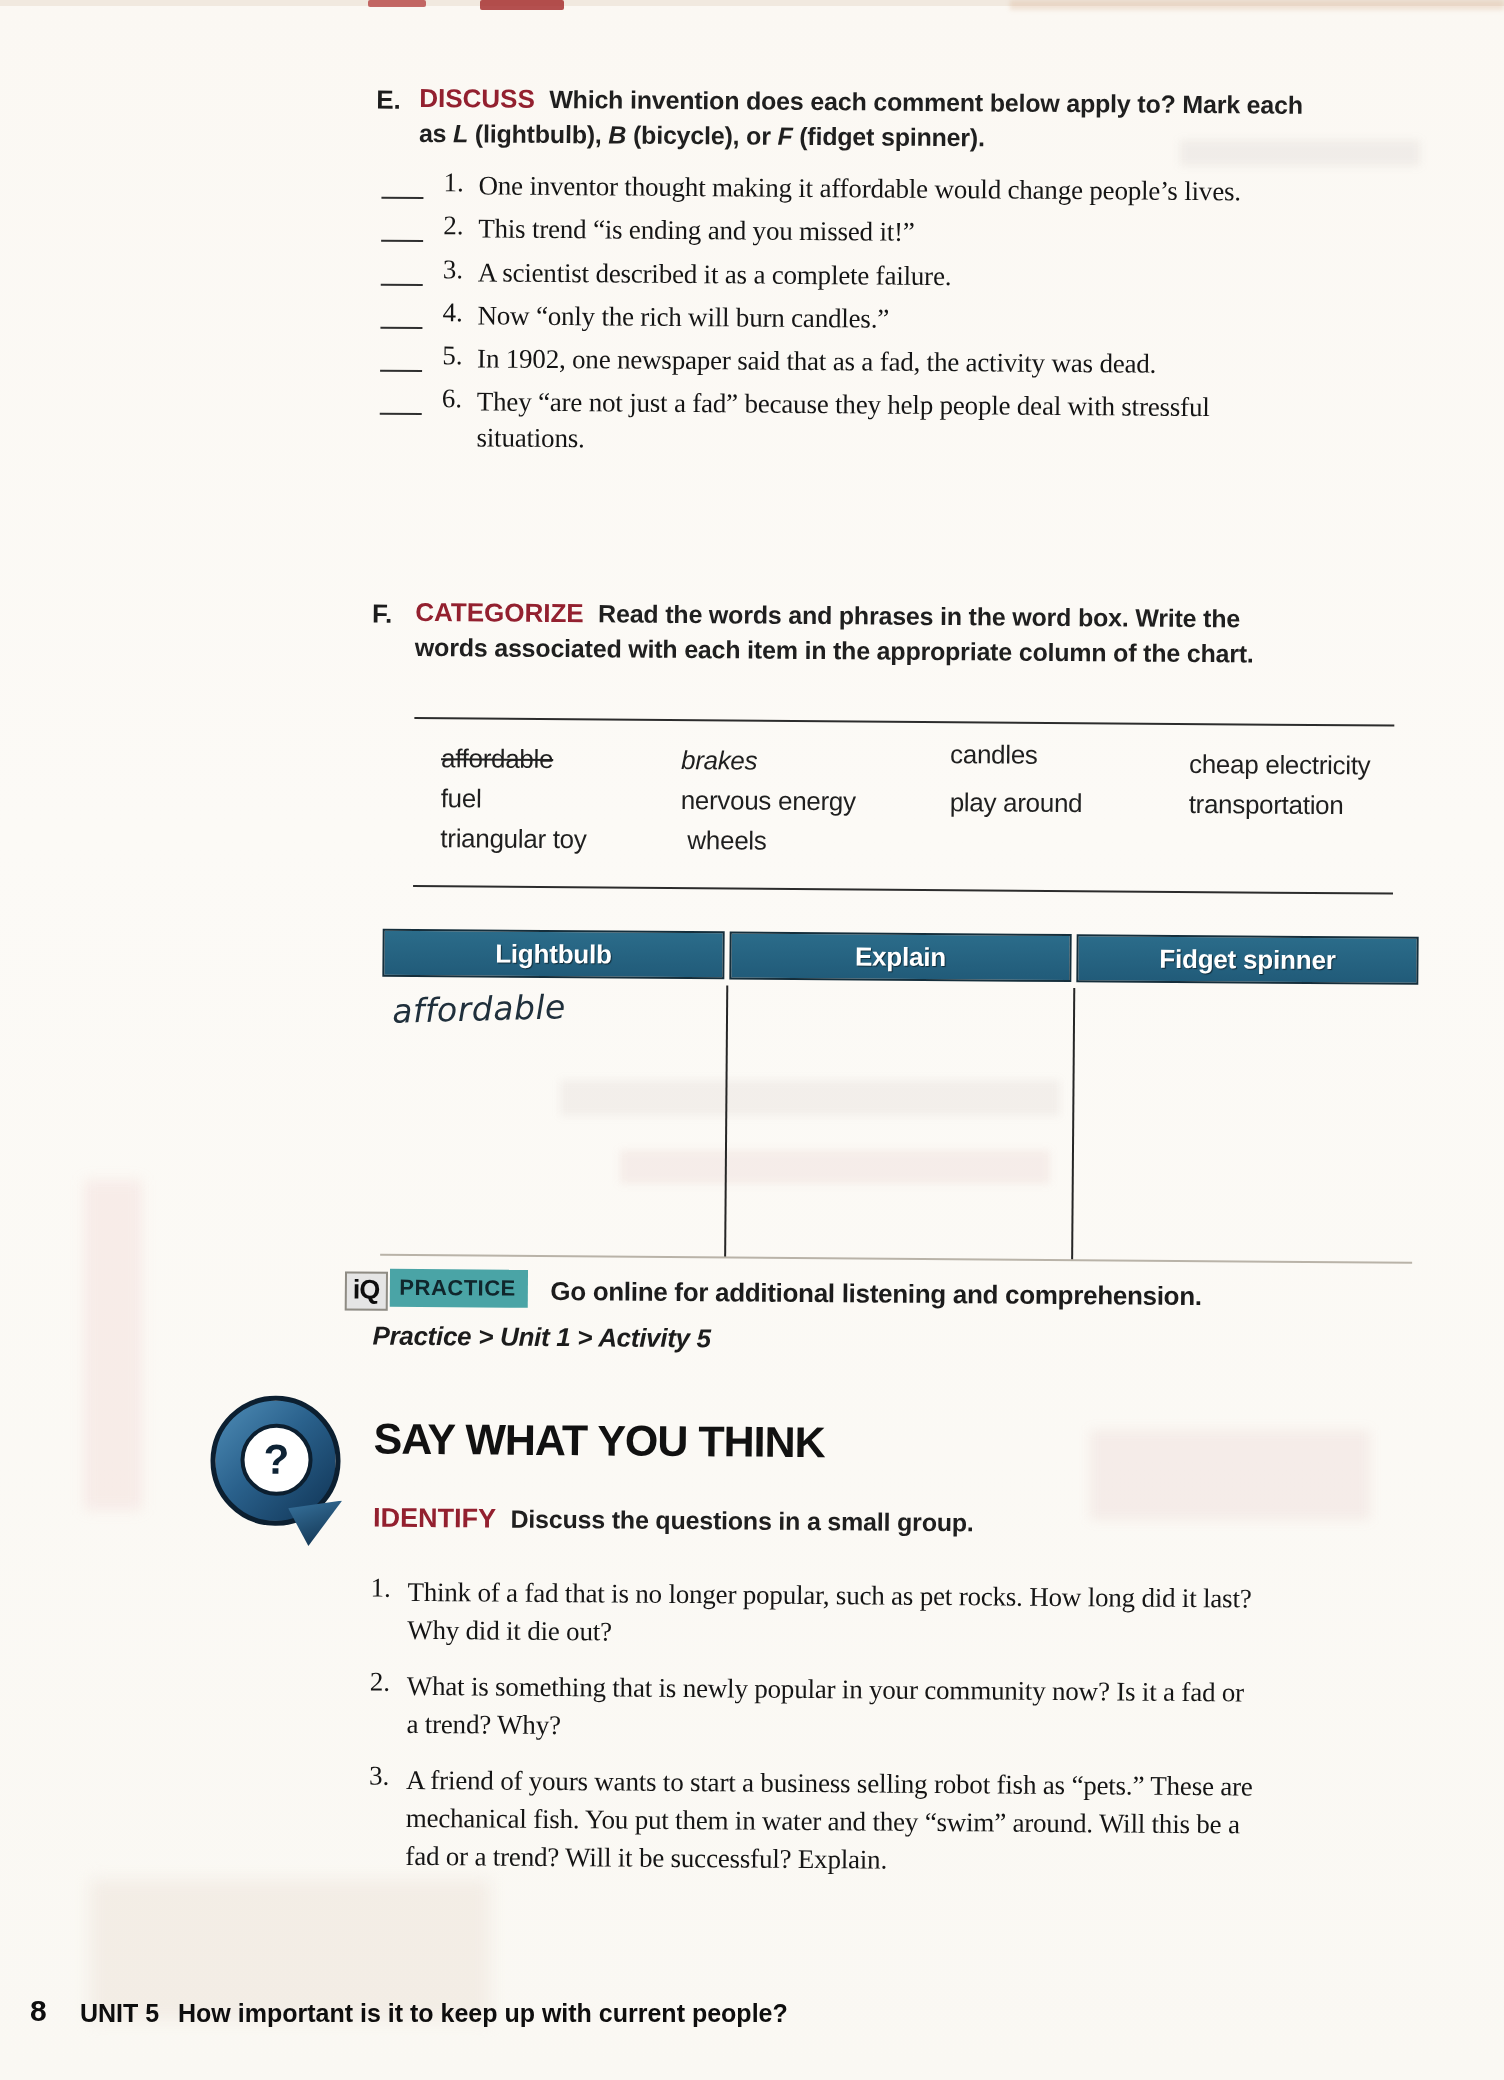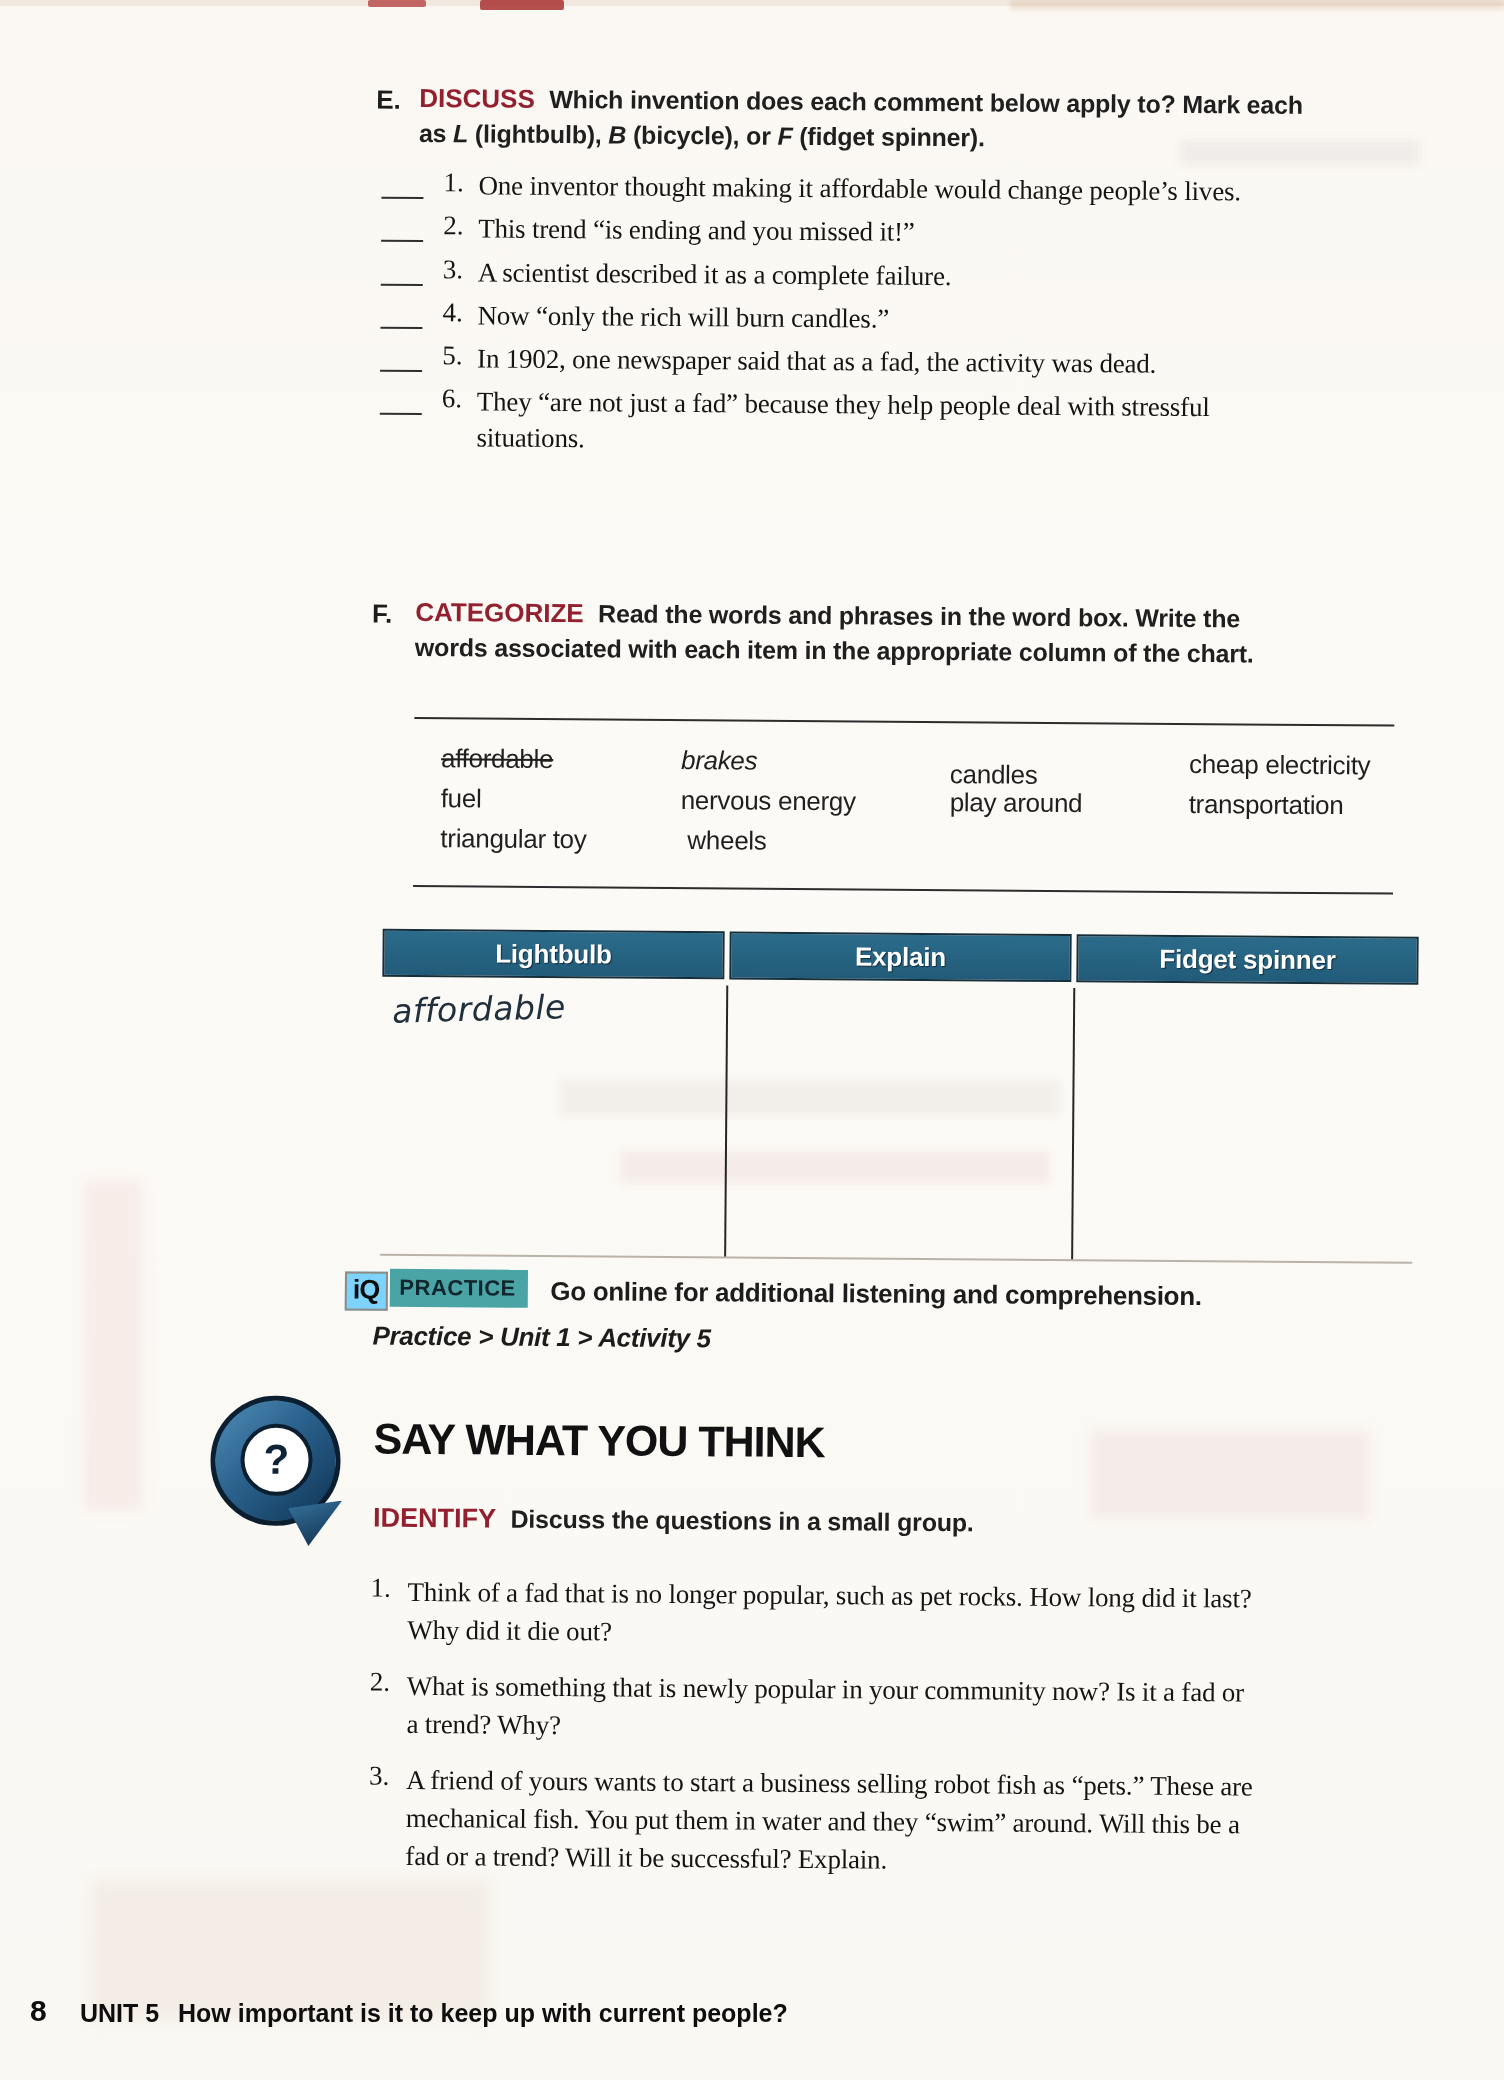--- a/index.html
+++ b/index.html
@@ -36,21 +36,21 @@
   .chart-head{position:absolute;top:0;height:44px;background:linear-gradient(180deg,#2b6c8a,#215b79);
     border:2px solid #152e3b;display:flex;align-items:center;justify-content:center;}
   .chart-head span{color:#ffffff;font-weight:bold;font-size:26px;
     text-shadow:1px 1px 1px rgba(0,0,0,0.55);letter-spacing:-0.2px;}
   .chart-divider{position:absolute;top:54px;width:2px;height:272px;background:#262626;}
   .chart-bottom{position:absolute;left:0;top:325px;width:1032px;height:2px;background:#b9b3a8;}
   .chart-cell{position:absolute;top:54px;height:270px;}
   .handwritten{position:absolute;left:10px;top:6px;font-family:"DejaVu Sans",sans-serif;
     font-style:italic;font-size:33px;color:#20303c;letter-spacing:0.5px;transform:rotate(-2deg);}
   
-  .iq-box{display:inline-block;background:#7dd3fc;border:2px solid #8f8c84;color:#0d0d0d;
+  .iq-box{display:inline-block;background:#e5e5e5;border:2px solid #8f8c84;color:#0d0d0d;
     font-weight:bold;font-size:27px;padding:1px 6px 3px 6px;letter-spacing:-1px;}
   .practice-badge{display:inline-block;background:#4aa4a6;color:#10262c;font-weight:bold;
     font-size:22px;padding:6px 12px 6px 10px;margin-left:2px;letter-spacing:0.5px;vertical-align:4px;}
   .iq-text{font-weight:bold;font-size:26px;letter-spacing:-0.3px;}
   .iq-path{font-weight:bold;font-style:italic;font-size:26px;letter-spacing:-0.3px;}
   
   .q-logo{position:absolute;left:222px;top:1396px;width:136px;height:156px;}
   .q-ring{position:absolute;left:0;top:0;width:120px;height:120px;border-radius:50%;
     background:linear-gradient(135deg,#4f8db7 0%,#2a618c 45%,#0f3354 100%);
     border:5px solid #0c1f30;}
@@ -153,21 +153,21 @@
     </div>
     <div class="abs nowrap instr" style="left:420px;top:632px;">words associated with each item in the appropriate column of the chart.</div>
 
     <div class="word-box">
       <div class="wb-word strike" style="left:27px;top:24px;">affordable</div>
       <div class="wb-word" style="left:27px;top:64px;">fuel</div>
       <div class="wb-word" style="left:27px;top:104px;">triangular toy</div>
       <div class="wb-word" style="left:267px;top:24px;font-style:italic;">brakes</div>
       <div class="wb-word" style="left:267px;top:64px;">nervous energy</div>
       <div class="wb-word" style="left:274px;top:104px;">wheels</div>
-      <div class="wb-word" style="left:536px;top:36px;">candles</div>
+      <div class="wb-word" style="left:536px;top:16px;">candles</div>
       <div class="wb-word" style="left:536px;top:64px;">play around</div>
       <div class="wb-word" style="left:775px;top:24px;">cheap electricity</div>
       <div class="wb-word" style="left:775px;top:64px;">transportation</div>
     </div>
 
     <div class="chart">
       <div class="chart-head" style="left:0;width:338px;">
         <span>Lightbulb</span>
       </div>
       <div class="chart-head" style="left:347px;width:338px;">

